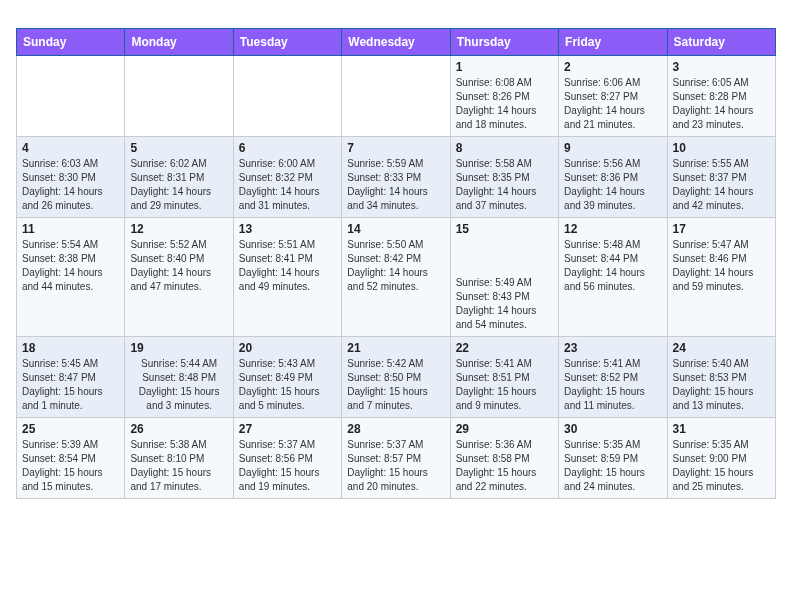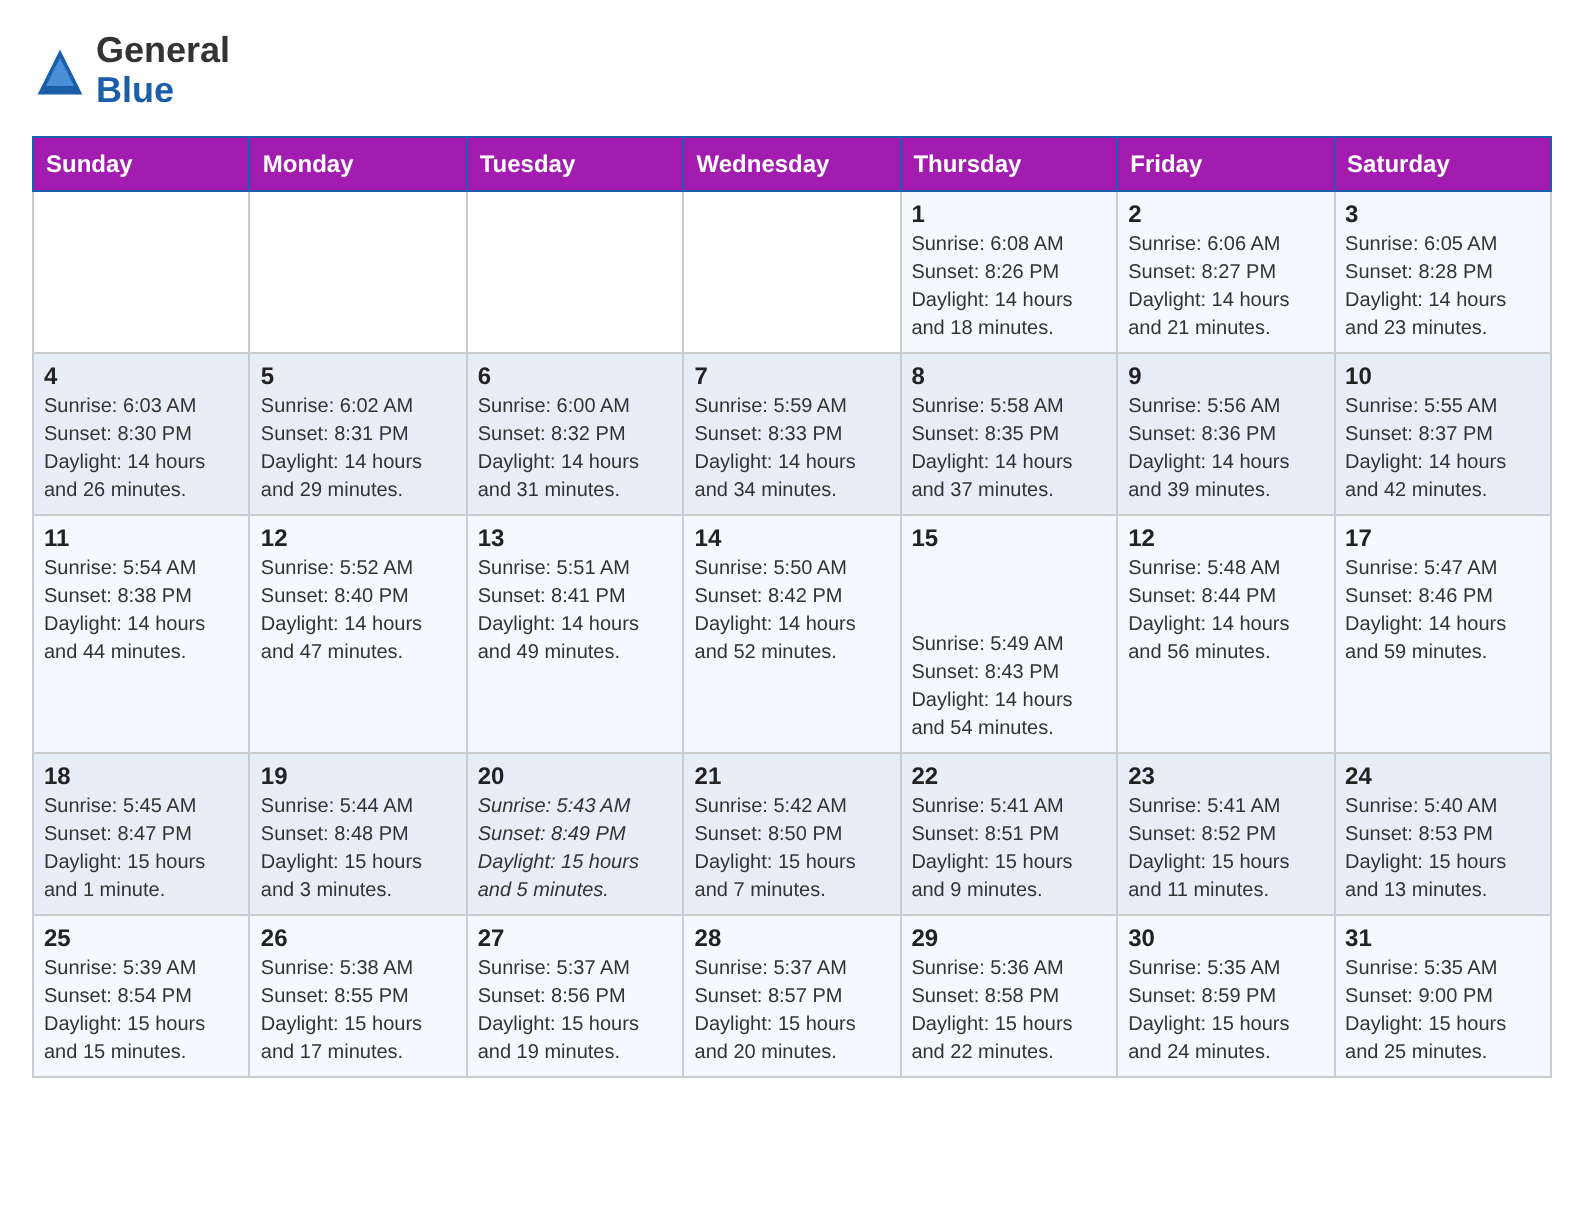--- a/index.html
+++ b/index.html
@@ -51,21 +51,21 @@
     .location-title {
       font-size: 16px;
       color: #555;
     }
     table {
       width: 100%;
       border-collapse: collapse;
       font-size: 11px;
     }
     thead tr th {
-      background-color: #a21caf;
+      background-color: #8b5cf6;
       color: #fff;
       text-align: left;
       padding: 6px 6px;
       font-size: 12px;
       font-weight: bold;
       border: 1px solid #1a5fa8;
     }
     tbody tr td {
       border: 1px solid #ccc;
       vertical-align: top;
@@ -94,30 +94,20 @@
       line-height: 1.4;
     }
     .empty-cell {
       background: #fff !important;
     }
   </style>
 </head>
 <body>
 
 <div class="header-area">
-  <div class="logo">
-    <svg class="logo-icon" viewBox="0 0 40 40" xmlns="http://www.w3.org/2000/svg">
-      <polygon points="20,4 36,36 4,36" fill="#1a5fa8"></polygon>
-      <polygon points="20,10 30,30 10,30" fill="#4a90d9"></polygon>
-    </svg>
-    <div class="logo-text">
-      <span class="logo-general">General</span>
-      <span class="logo-blue">Blue</span>
-    </div>
-  </div>
 </div>
 
 <table>
   <thead>
     <tr>
 
     <th>Sunday</th>
         <th>Monday</th>
         <th>Tuesday</th>
         <th>Wednesday</th>
@@ -260,28 +250,28 @@
       <tr>
         <td>
           <span class="day-number">18</span>
           <div class="day-info" style="white-space: pre-line;">Sunrise: 5:45 AM
 Sunset: 8:47 PM
 Daylight: 15 hours
 and 1 minute.</div>
         </td>
         <td>
           <span class="day-number">19</span>
-          <div class="day-info" style="white-space: pre-line;">Sunrise: 5:44 AM
+          <div class="day-info" style="white-space: pre-line; text-align: center;">Sunrise: 5:44 AM
 Sunset: 8:48 PM
 Daylight: 15 hours
 and 3 minutes.</div>
         </td>
         <td>
           <span class="day-number">20</span>
-          <div class="day-info" style="white-space: pre-line; font-style: italic;">Sunrise: 5:43 AM
+          <div class="day-info" style="white-space: pre-line;">Sunrise: 5:43 AM
 Sunset: 8:49 PM
 Daylight: 15 hours
 and 5 minutes.</div>
         </td>
         <td>
           <span class="day-number">21</span>
           <div class="day-info" style="white-space: pre-line;">Sunrise: 5:42 AM
 Sunset: 8:50 PM
 Daylight: 15 hours
 and 7 minutes.</div>
@@ -312,21 +302,21 @@
         <td>
           <span class="day-number">25</span>
           <div class="day-info" style="white-space: pre-line;">Sunrise: 5:39 AM
 Sunset: 8:54 PM
 Daylight: 15 hours
 and 15 minutes.</div>
         </td>
         <td>
           <span class="day-number">26</span>
           <div class="day-info" style="white-space: pre-line;">Sunrise: 5:38 AM
-Sunset: 8:55 PM
+Sunset: 8:10 PM
 Daylight: 15 hours
 and 17 minutes.</div>
         </td>
         <td>
           <span class="day-number">27</span>
           <div class="day-info" style="white-space: pre-line;">Sunrise: 5:37 AM
 Sunset: 8:56 PM
 Daylight: 15 hours
 and 19 minutes.</div>
         </td>

